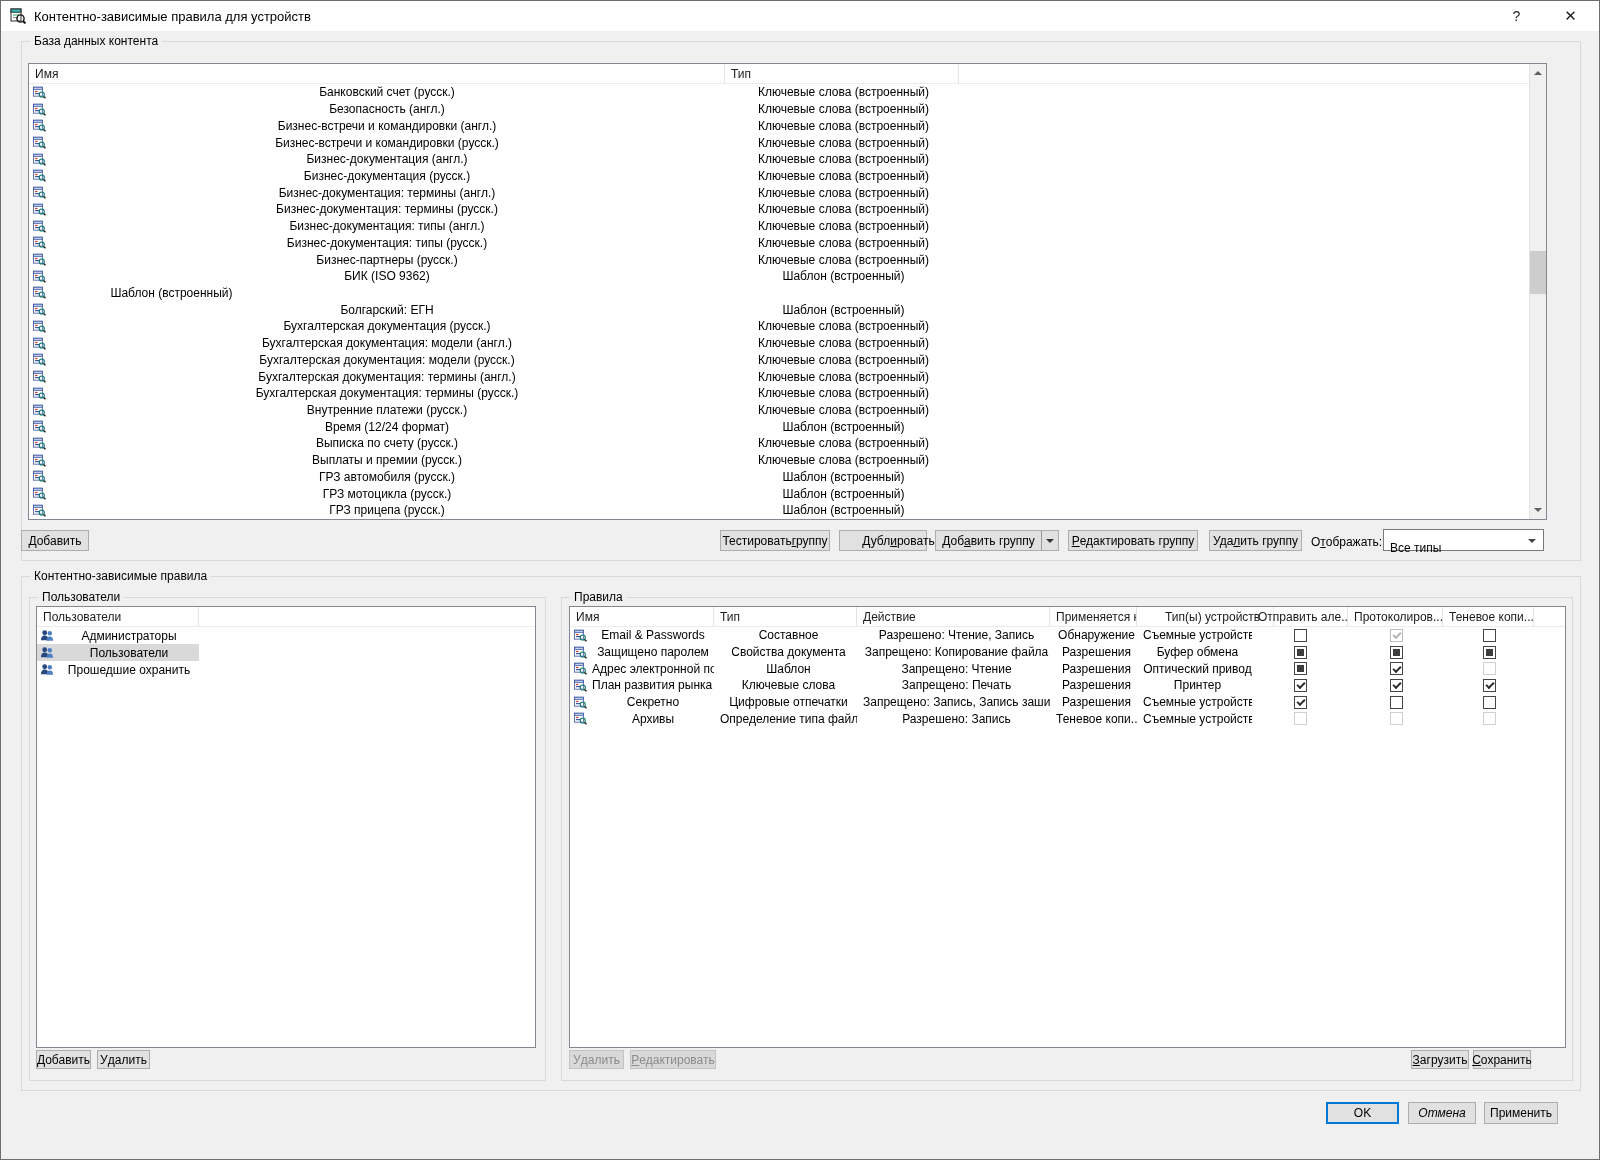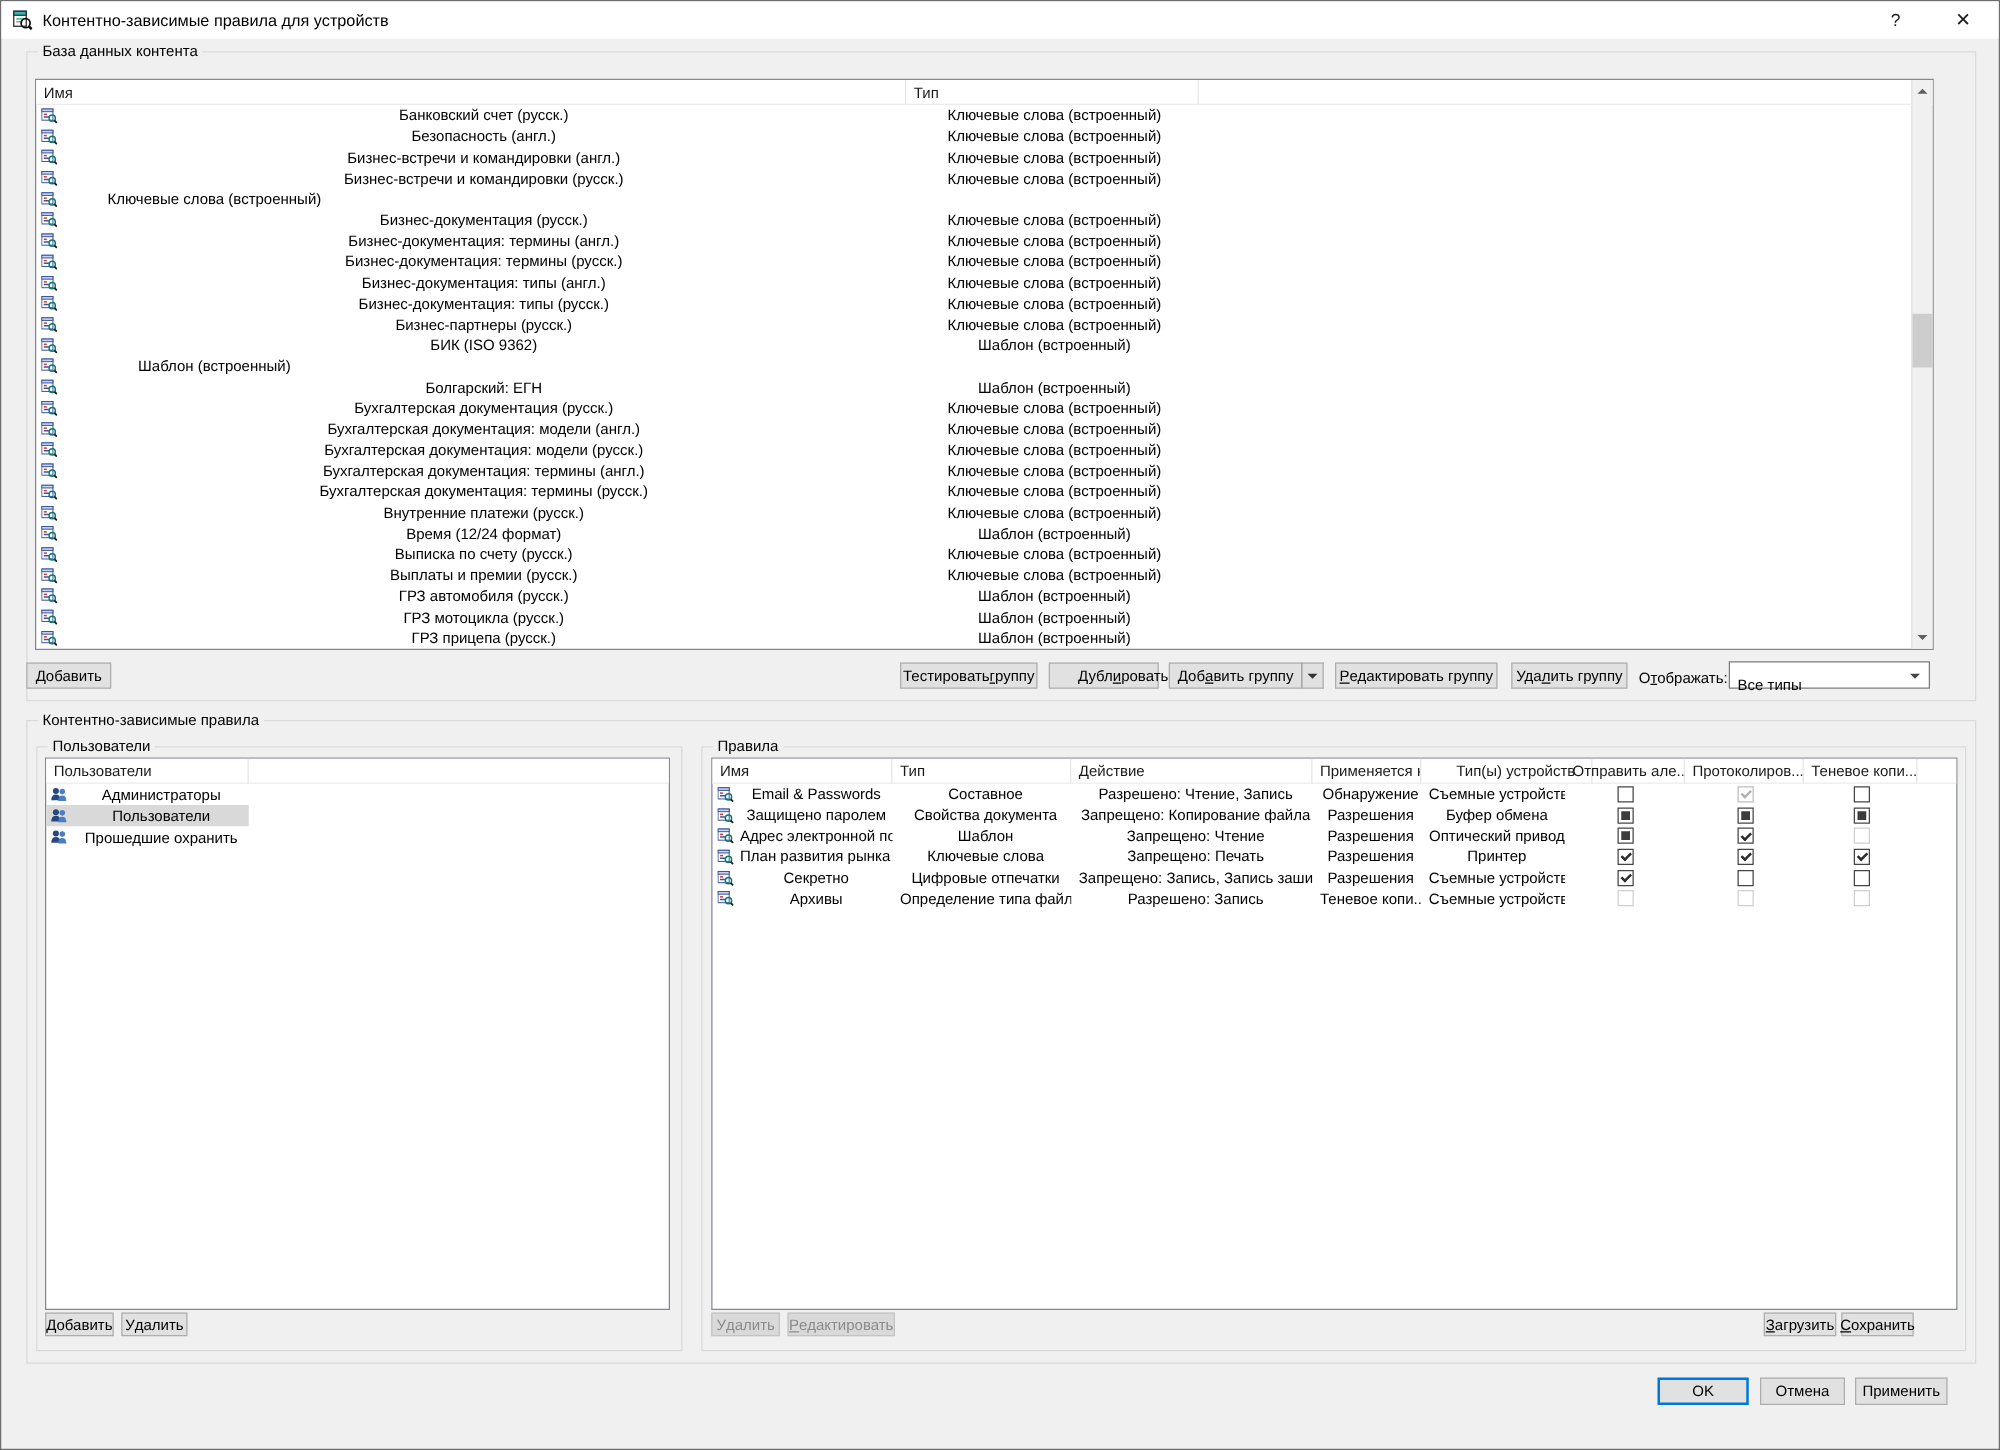--- a/index.html
+++ b/index.html
@@ -168,20 +168,21 @@
           <span class="ric">
             <svg width="13" height="13" viewBox="0 0 16 16">
               <rect x="0.5" y="1.5" width="11" height="11" fill="#fff" stroke="#3a56a0"></rect>
               <rect x="0.5" y="1.5" width="11" height="2.6" fill="#c8d6f0" stroke="#3a56a0"></rect>
               <rect x="2.5" y="6" width="3" height="1.5" fill="#d03a2a"></rect>
               <rect x="2.5" y="8.6" width="5" height="1.5" fill="#3a56a0"></rect>
               <circle cx="10.8" cy="10.5" r="3.1" fill="none" stroke="#0f766e" stroke-width="1.4"></circle>
               <line x1="13" y1="12.8" x2="15.4" y2="15.2" stroke="#222" stroke-width="1.8"></line>
             </svg>
           </span>
+          <span class="cell cdb-name">Бизнес-документация (англ.)</span>
           <span class="cell cdb-type">Ключевые слова (встроенный)</span>
         </div>
 
         <div class="lv-row">
           <span class="ric">
             <svg width="13" height="13" viewBox="0 0 16 16">
               <rect x="0.5" y="1.5" width="11" height="11" fill="#fff" stroke="#3a56a0"></rect>
               <rect x="0.5" y="1.5" width="11" height="2.6" fill="#c8d6f0" stroke="#3a56a0"></rect>
               <rect x="2.5" y="6" width="3" height="1.5" fill="#d03a2a"></rect>
               <rect x="2.5" y="8.6" width="5" height="1.5" fill="#3a56a0"></rect>
@@ -747,16 +748,16 @@
 
     </div>
   </div>
 
   <div class="btn small disabled" style="left:568px;top:1049px;width:55px;">У<u>д</u>алить</div>
   <div class="btn small disabled" style="left:629px;top:1049px;width:86px;"><u>Р</u>едактировать</div>
   <div class="btn small" style="left:1410px;top:1049px;width:58px;"><u>З</u>агрузить</div>
   <div class="btn small" style="left:1472px;top:1049px;width:58px;"><u>С</u>охранить</div>
 
   <div class="btn default" style="left:1325px;top:1101px;width:73px;height:22px;">OK</div>
-  <div class="btn" style="left:1407px;top:1101px;width:68px;height:22px;">Отмена</div>
+  <div class="btn" style="left:1407px;top:1101px;width:68px;height:22px;font-style:italic;">Отмена</div>
   <div class="btn" style="left:1483px;top:1101px;width:74px;height:22px;">Применить</div>
 
 </div>
 
 </body></html>

